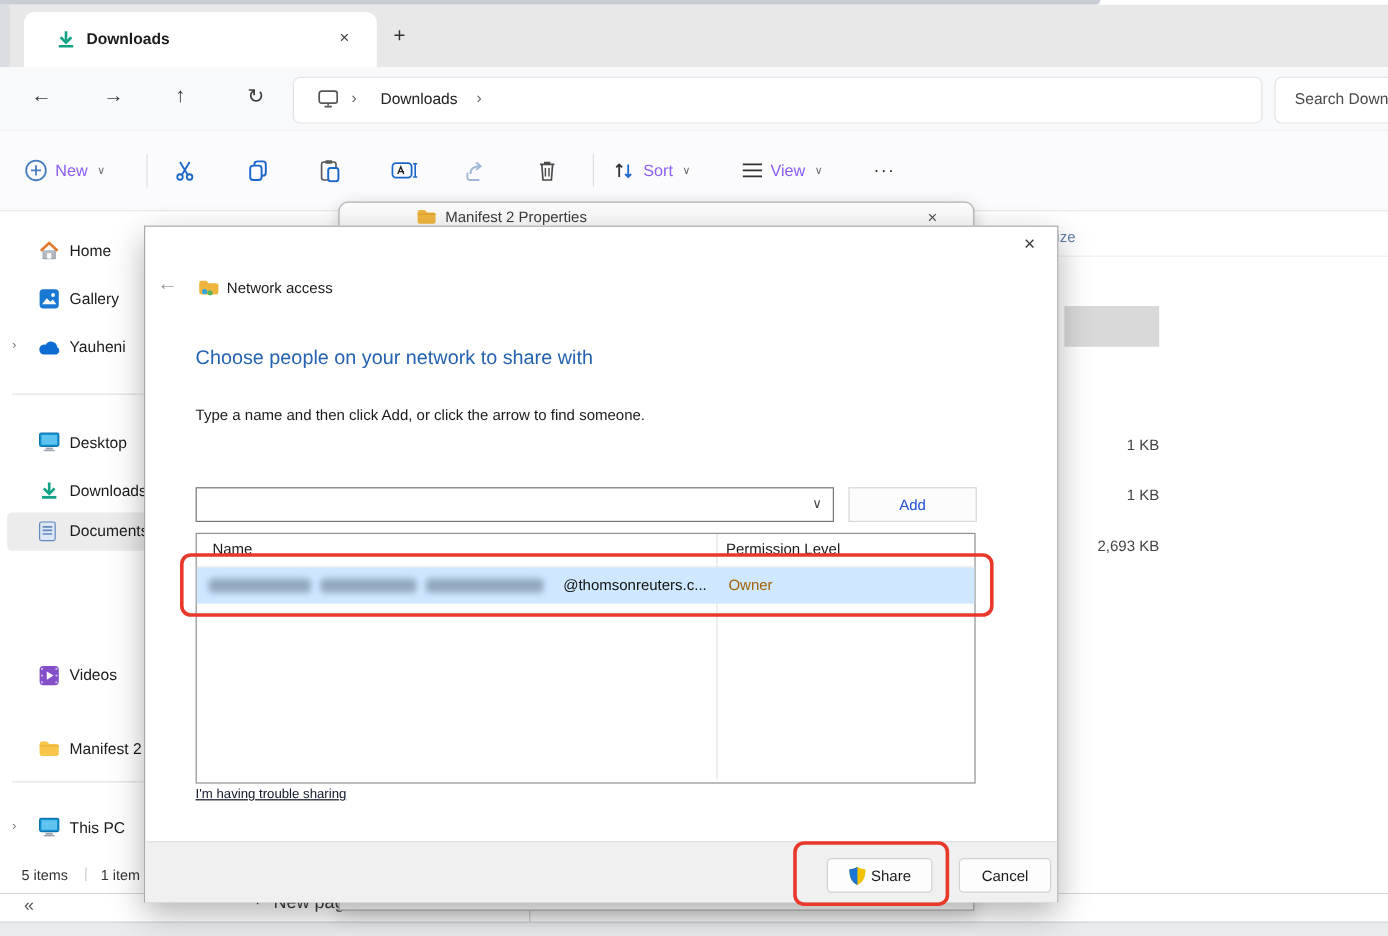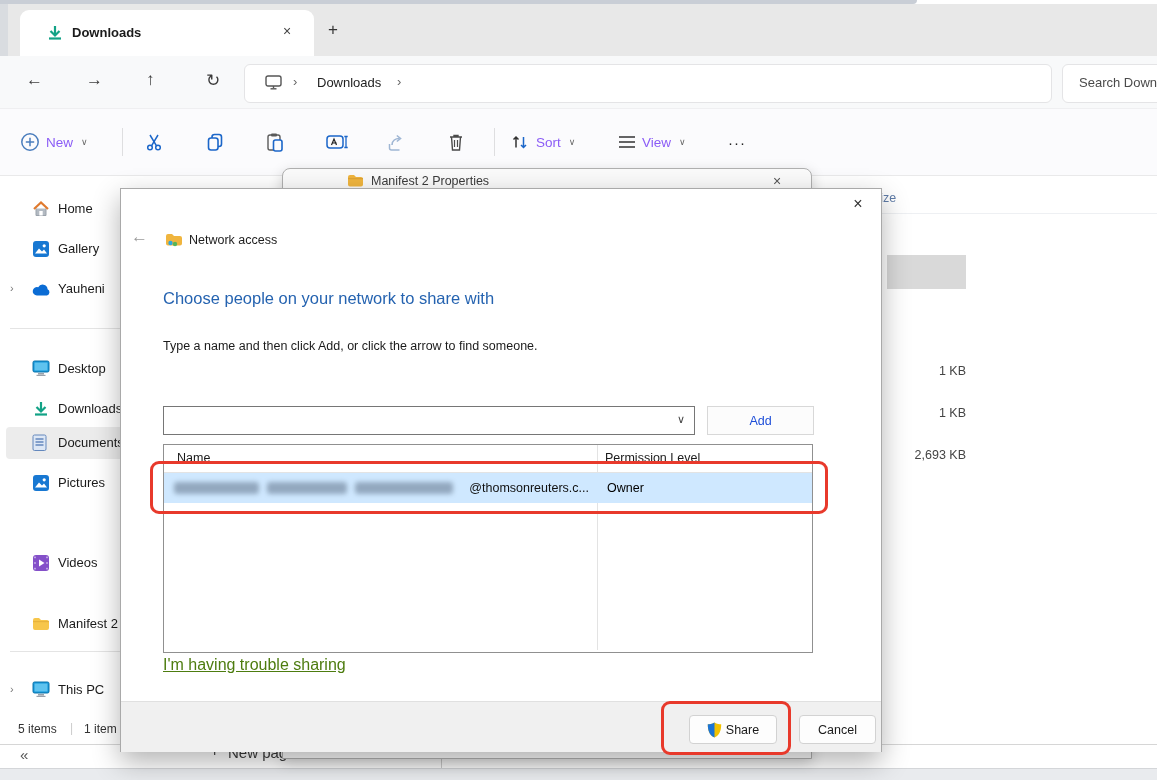--- a/index.html
+++ b/index.html
@@ -76,22 +76,22 @@
   #dlg-add{position:absolute;left:586px;top:217px;width:105px;height:27px;background:#fcfcfc;
            border:1px solid #d8d8d8;color:#1d4ed8;font-size:12.5px;display:flex;align-items:center;justify-content:center;}
   #dlg-list{position:absolute;left:42px;top:255px;width:648px;height:207px;background:#fff;border:1px solid #909090;}
   #dlg-list .lheader{position:absolute;left:0;top:0;width:648px;height:27px;border-bottom:1px solid #e3e3e3;}
   #dlg-list .hname{position:absolute;left:13px;top:6px;font-size:12.5px;color:#1b1b1b;}
   #dlg-list .hperm{position:absolute;left:441px;top:6px;font-size:12.5px;color:#1b1b1b;}
   #dlg-list .vdiv{position:absolute;left:433px;top:0;width:1px;height:205px;background:#e3e3e3;}
   #dlg-row{position:absolute;left:0;top:28px;width:648px;height:30px;background:#cfe8ff;}
   .blur-blob{position:absolute;top:9px;height:12px;background:#7e92a9;border-radius:3px;filter:blur(2.5px);opacity:.75;}
   #row-domain{position:absolute;left:295px;top:8px;width:130px;text-align:right;font-size:12.5px;color:#111;white-space:nowrap;}
-  #row-perm{position:absolute;left:443px;top:8px;font-size:12.5px;color:#000000;}
-  #dlg-trouble{position:absolute;left:42px;top:467px;font-size:16px;color:#4d7c0f;text-decoration:underline;}
+  #row-perm{position:absolute;left:443px;top:8px;font-size:12.5px;color:#a16207;}
+  #dlg-trouble{position:absolute;left:42px;top:467px;font-size:11px;color:#0f172a;text-decoration:underline;}
   #dlg-footer{position:absolute;left:0;top:512px;width:760px;height:50px;background:#f0f0f0;border-top:1px solid #e0e0e0;text-decoration:underline;}
   .dlg-btn{position:absolute;top:13px;height:27px;background:#fdfdfd;border:1px solid #d2d2d2;border-radius:4px;
            display:flex;align-items:center;justify-content:center;gap:4px;font-size:12.5px;color:#1a1a1a;}
   #btn-share{left:568px;width:86px;}
   #btn-cancel{left:678px;width:75px;}
   
   .red-box{position:absolute;border:3px solid #e8392b;border-radius:9px;z-index:5;pointer-events:none;}
   #anno-row{left:150px;top:461px;width:672px;height:47px;}
   #anno-share{left:661px;top:701px;width:124px;height:48px;}
 </style>
@@ -257,28 +257,20 @@
       </svg>
       <span class="lbl">Downloads</span>
     </div>
     <div class="side-selected" style="top:427px"></div>
     <div class="side-item" style="top:427px">
       <svg class="icon" width="16" height="18">
         <rect x="1" y="1" width="13" height="15.5" rx="1.5" fill="#dde7f5" stroke="#6488bd"></rect>
         <path d="M3.5 5 H11.5 M3.5 8 H11.5 M3.5 11 H11.5" stroke="#6488bd" stroke-width="1.4"></path>
       </svg>
       <span class="lbl">Documents</span>
-    </div>
-    <div class="side-item" style="top:467px">
-      <svg class="icon" width="18" height="18">
-        <rect x="1" y="1" width="16" height="16" rx="3" fill="#1878d2"></rect>
-        <path d="M3 13.5 L7 8.5 L10 11.5 L12 9.5 L15 13.5 Z" fill="#fff"></path>
-        <circle cx="12.2" cy="5.8" r="1.6" fill="#fff"></circle>
-      </svg>
-      <span class="lbl">Pictures</span>
     </div>
     <div class="side-item" style="top:547px">
       <svg class="icon" width="18" height="18">
         <rect x="1" y="1" width="16" height="16" rx="3" fill="#8450c9"></rect>
         <path d="M7 5.5 L12.5 9 L7 12.5 Z" fill="#fff"></path>
         <rect x="2.2" y="2.6" width="1.6" height="1.6" fill="#cdb9ea"></rect>
         <rect x="2.2" y="8.2" width="1.6" height="1.6" fill="#cdb9ea"></rect>
         <rect x="2.2" y="13.8" width="1.6" height="1.6" fill="#cdb9ea"></rect>
         <rect x="14.2" y="2.6" width="1.6" height="1.6" fill="#cdb9ea"></rect>
         <rect x="14.2" y="8.2" width="1.6" height="1.6" fill="#cdb9ea"></rect>

